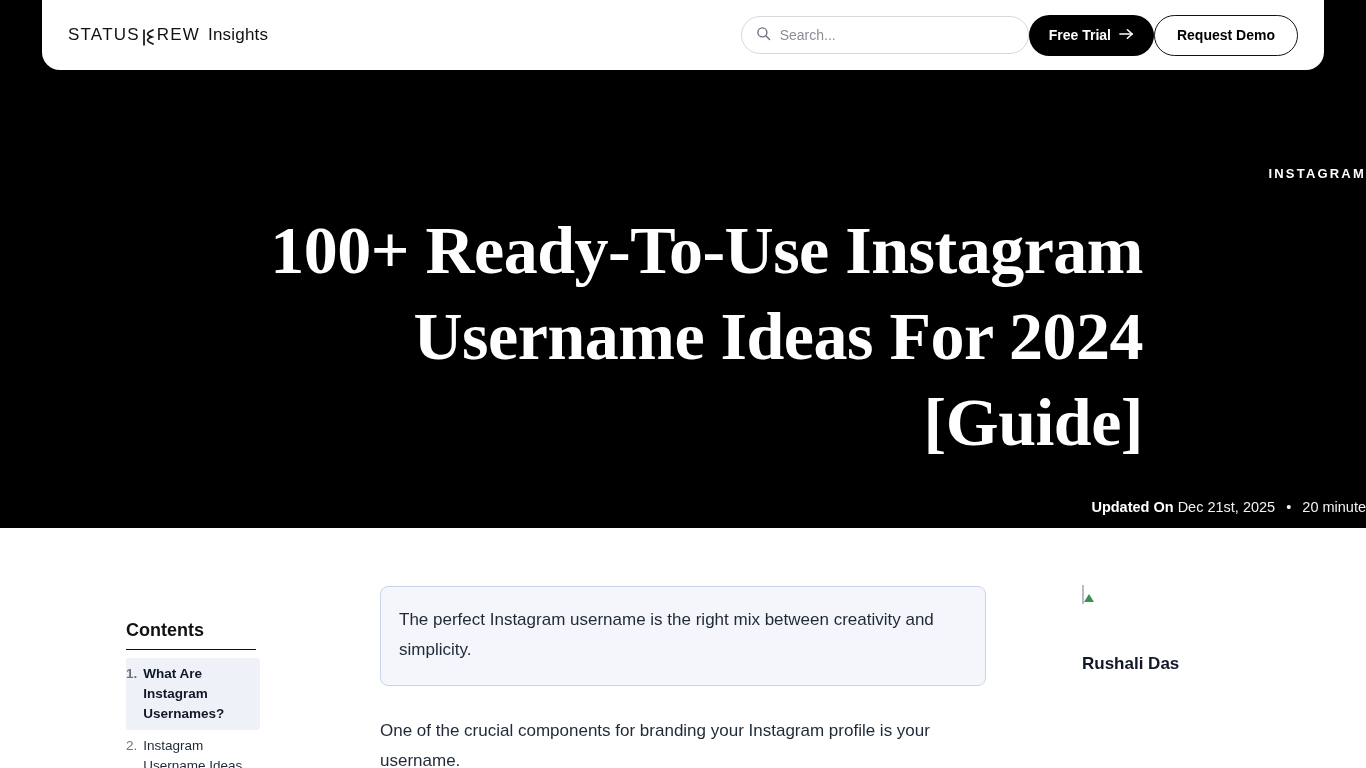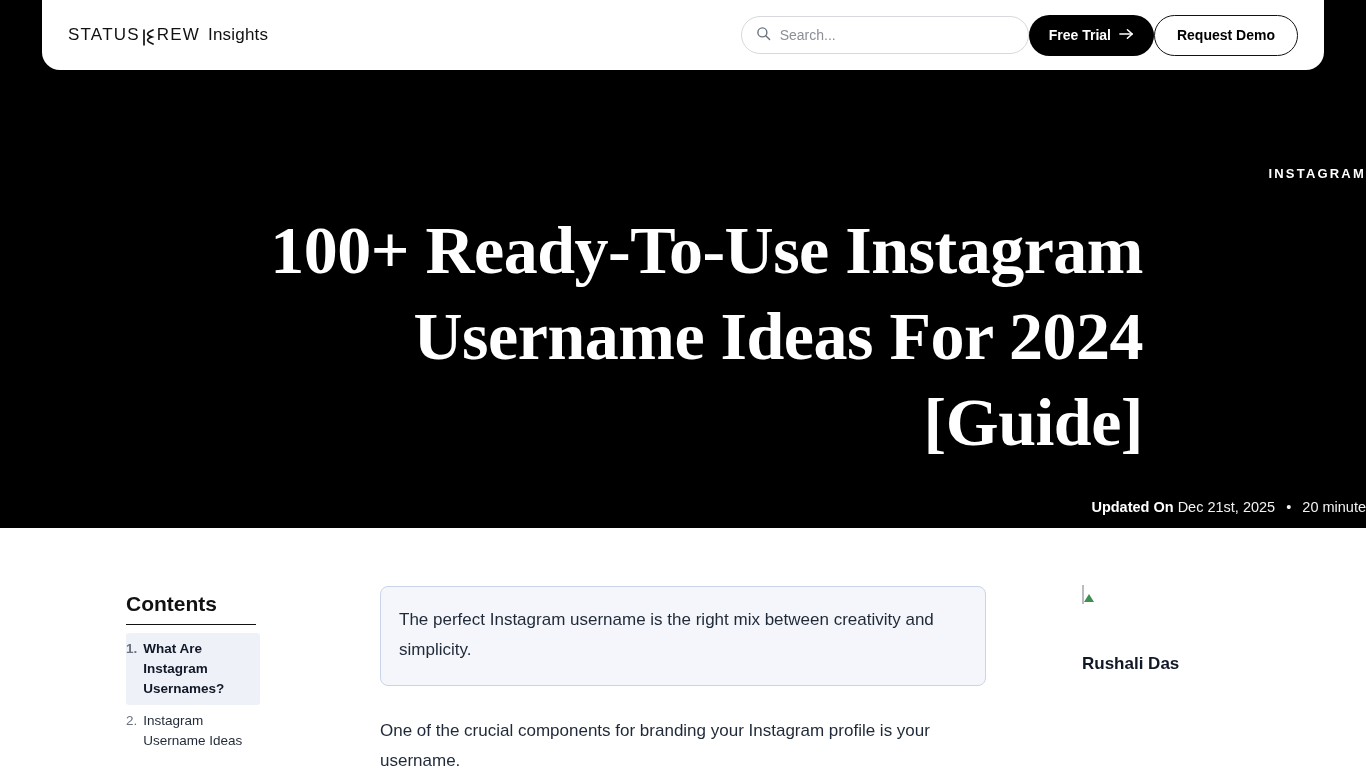--- a/index.html
+++ b/index.html
@@ -177,26 +177,27 @@
   }
 
   
   .toc {
     position: absolute;
     left: 126px;
     top: 64px;
     width: 134px;
   }
   .toc-title {
-    font-size: 21px;
+    font-size: 18px;
     font-weight: 700;
     color: #111111;
     padding-bottom: 8px;
     border-bottom: 1.5px solid #111111;
     width: 130px;
+    margin-top: 28px;
   }
   .toc-list { list-style: none; margin-top: 8px; }
   .toc-item {
     display: flex;
     gap: 6px;
     font-size: 13.5px;
     line-height: 20px;
     padding: 6px 6px 6px 0;
     color: #24303f;
     width: 134px;

